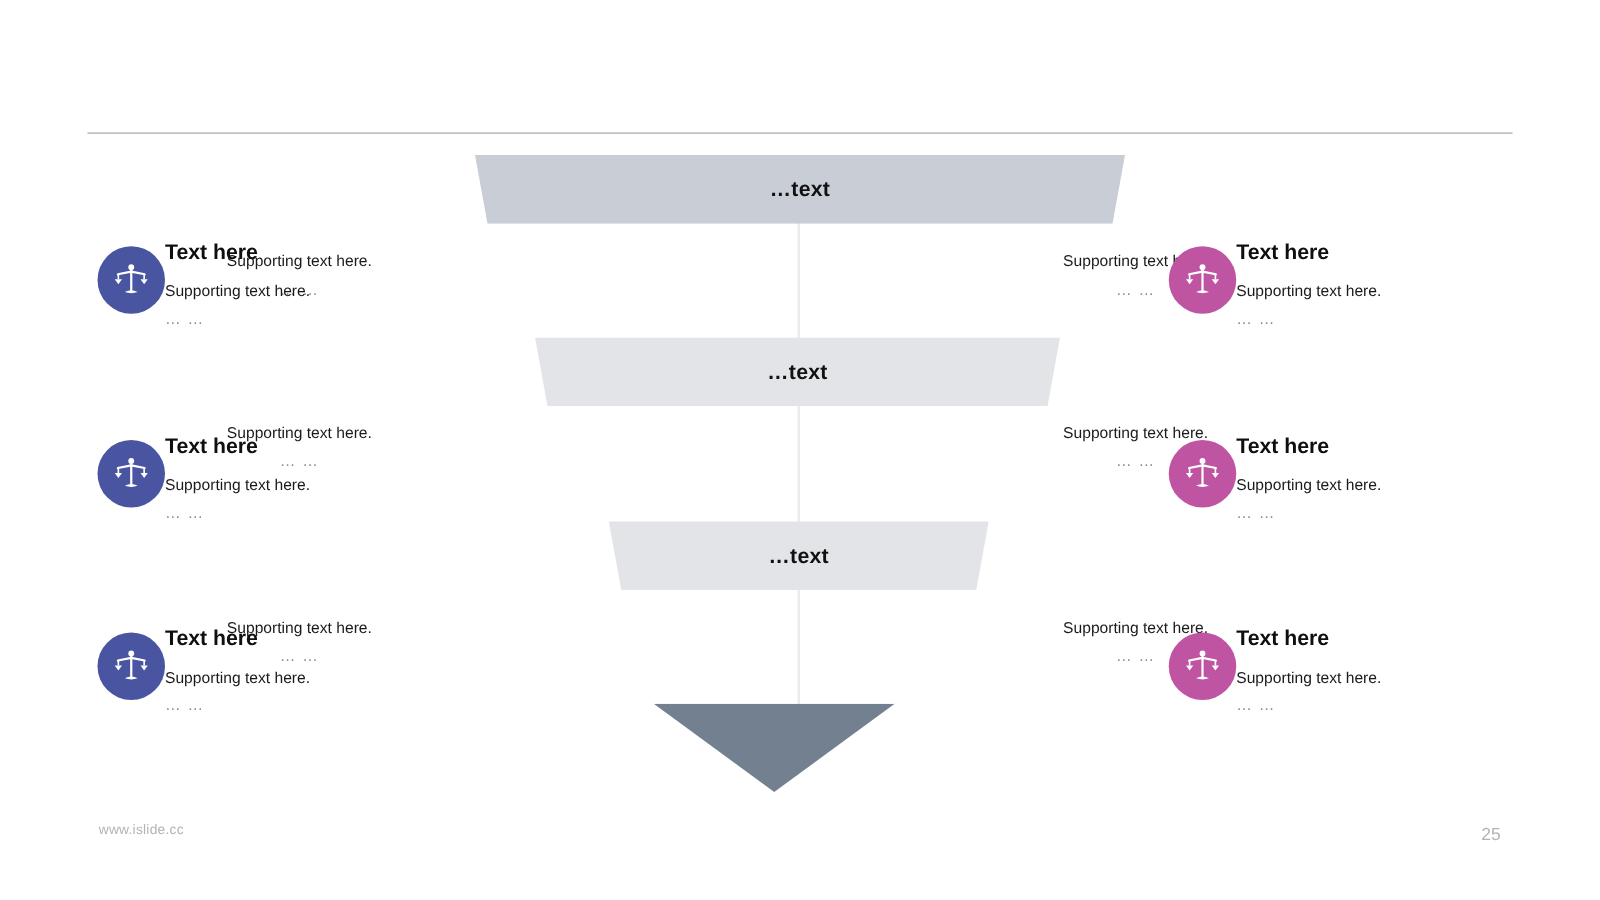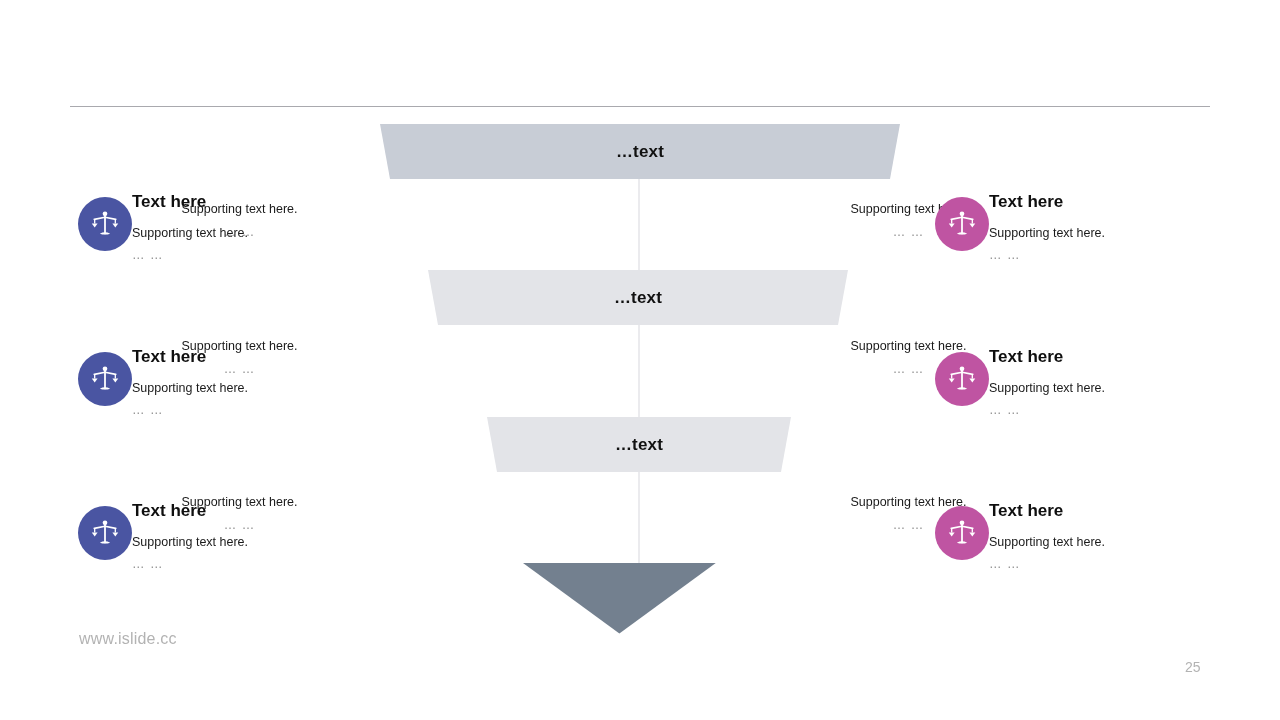--- a/index.html
+++ b/index.html
@@ -99,22 +99,22 @@
     font-size:12.5px;color:#8d8d8d;line-height:16px;margin-top:6px;letter-spacing:1px;
   }
 
   
   .row-y-1{top:192px;}
   .row-y-2{top:347px;}
   .row-y-3{top:501px;}
 
   
   .footer-url{
-    position:absolute;left:79px;top:630px;
-    font-size:16px;color:#b3b3b3;letter-spacing:.2px;
+    position:absolute;left:79px;top:658px;
+    font-size:11px;color:#b3b3b3;letter-spacing:.2px;
   }
   .footer-page{
     position:absolute;left:1185px;top:659px;
     font-size:14px;color:#b3b3b3;
   }
 </style>
 </head>
 <body>
 
 <div class="slide">

